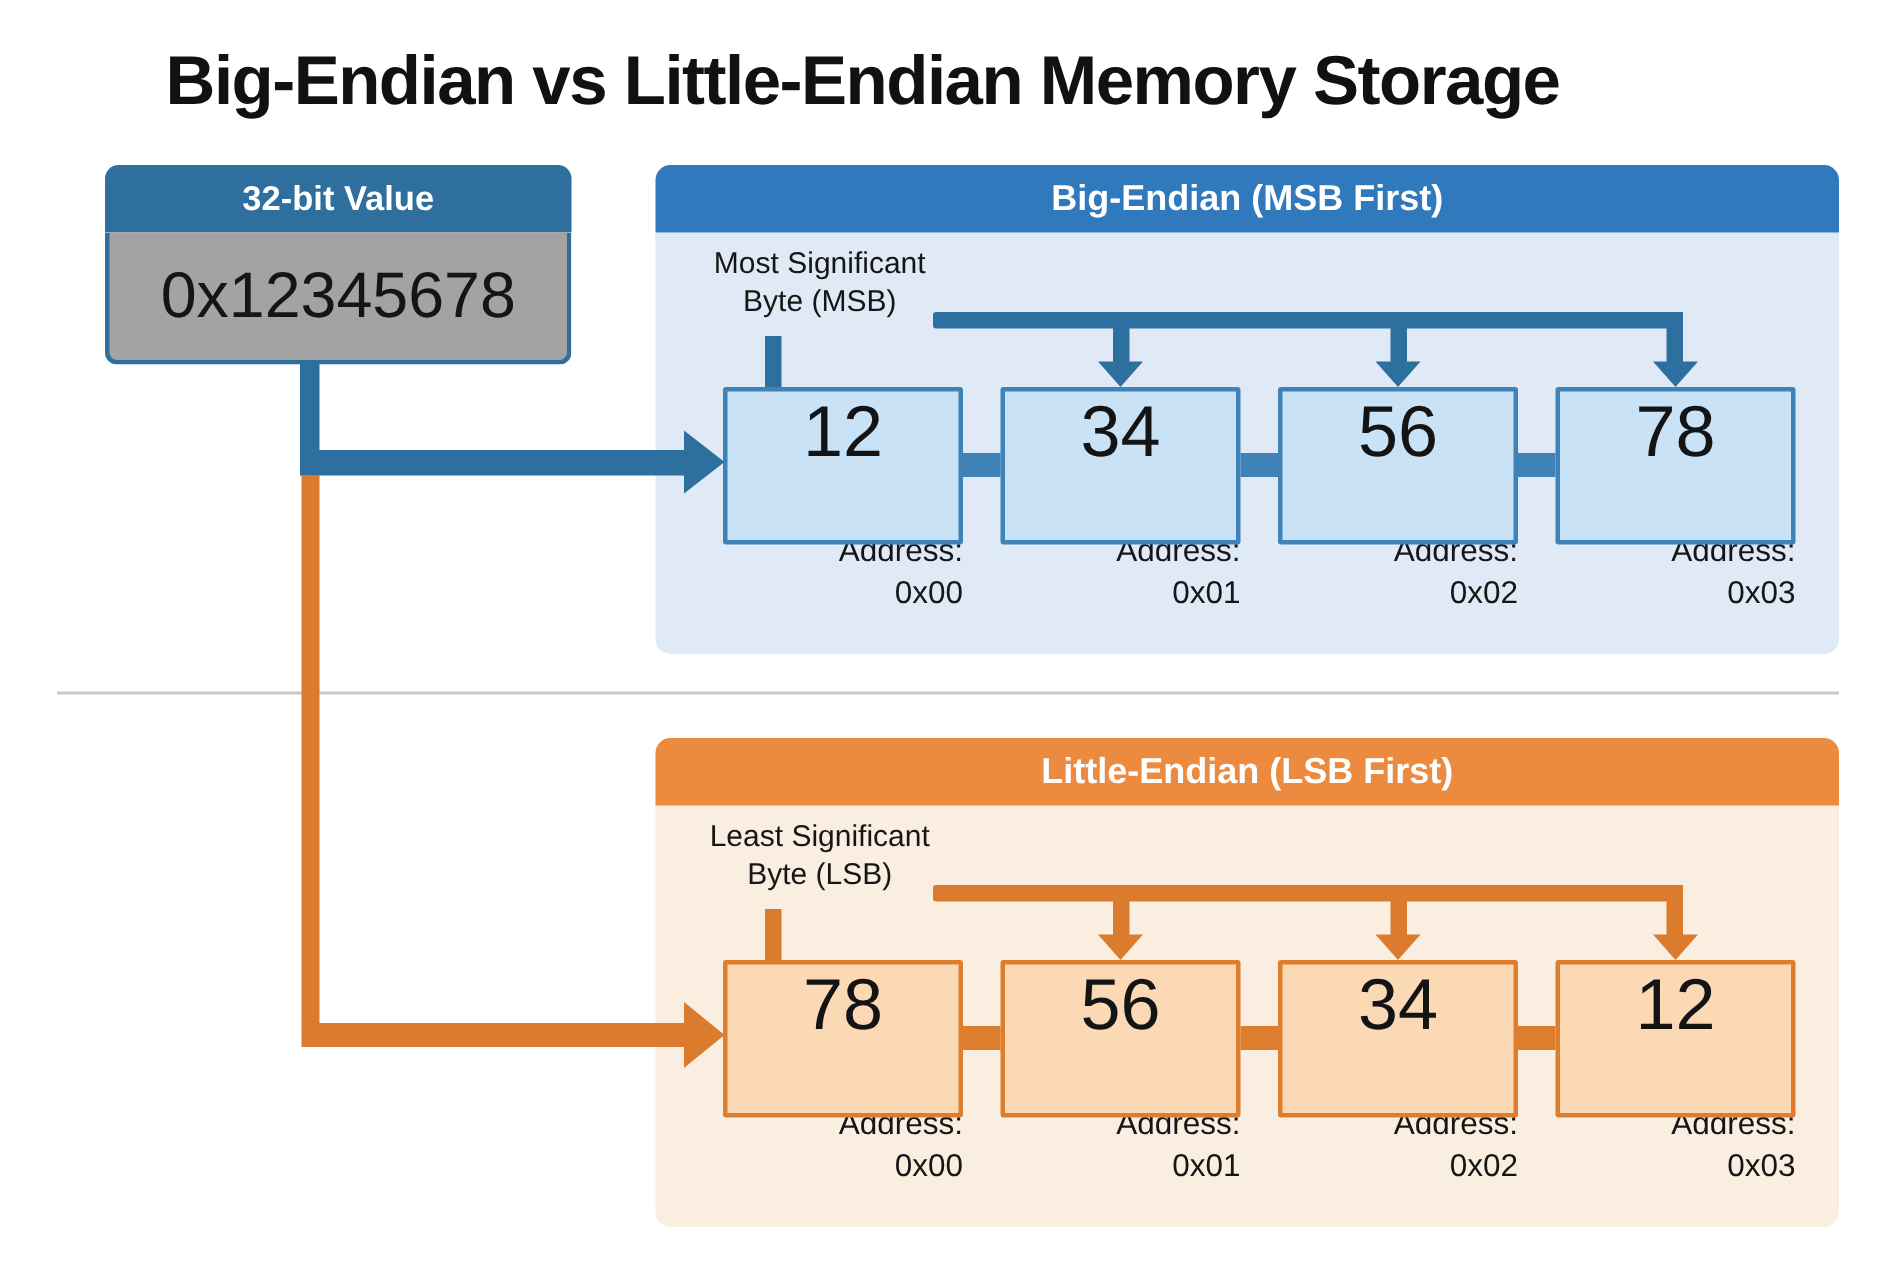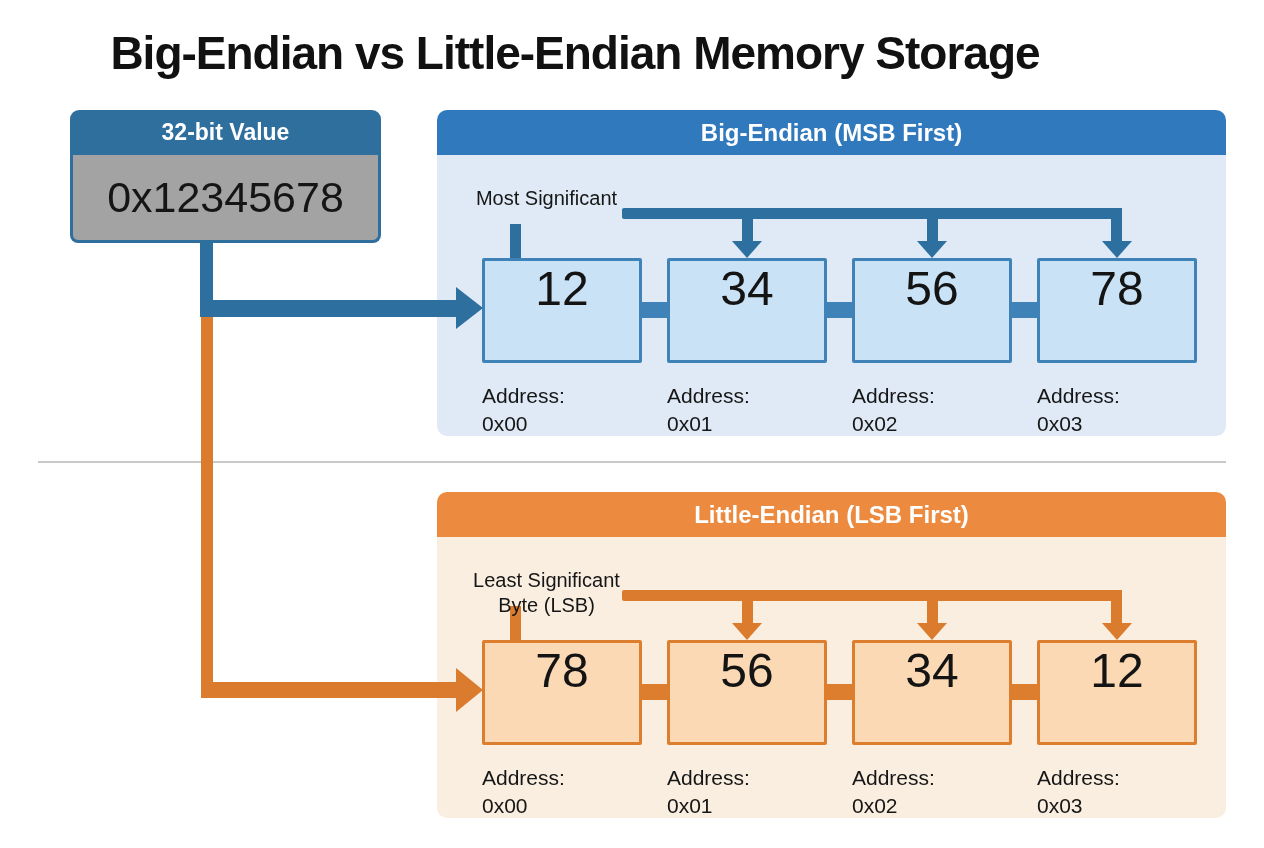--- a/index.html
+++ b/index.html
@@ -39,21 +39,21 @@
   .panel-header{
     position:absolute; top:0; left:0; width:789px; height:45px; border-radius:10px 10px 0 0;
     color:#fff; font-size:24px; font-weight:bold; text-align:center; line-height:45px; z-index:1;
   }
   .panel-body{position:absolute; top:45px; left:0; width:789px; height:281px; border-radius:0 0 10px 10px; z-index:0;}
   .be .panel-header{background:var(--panel-blue-header);}
   .be .panel-body{background:var(--panel-blue-bg);}
   .le .panel-header{background:var(--panel-orange-header);}
   .le .panel-body{background:var(--panel-orange-bg);}
 
-  .sig-label{position:absolute; left:12px; top:76px; width:195px; text-align:center;
+  .sig-label{position:absolute; left:12px; top:54px; width:195px; text-align:center;
     font-size:20px; line-height:25px; color:#161616; z-index:2;}
   .sig-line{display:block;}
 
   .dist-line{position:absolute; left:185px; top:98px; width:500px; height:11px; border-radius:2px; z-index:1;}
   .dist-stub{position:absolute; top:98px; width:11px; height:34px; z-index:1;}
   .label-stub{position:absolute; left:73px; top:114px; width:11px; height:35px; z-index:1;}
   .down-head{position:absolute; top:131px; width:0; height:0;
     border-left:15px solid transparent; border-right:15px solid transparent;
     border-top:17px solid transparent; z-index:1;}
   .be .dist-line,.be .dist-stub,.be .label-stub{background:var(--line-blue);}
@@ -70,21 +70,21 @@
   }
   .be .byte-box{background:var(--box-blue-fill); border-color:var(--box-blue-border);}
   .le .byte-box{background:var(--box-orange-fill); border-color:var(--box-orange-border);}
   .cell-1{left:45px;} .cell-2{left:230px;} .cell-3{left:415px;} .cell-4{left:600px;}
 
   .connector{position:absolute; top:192px; width:25px; height:16px; z-index:1;}
   .be .connector{background:var(--box-blue-border);}
   .le .connector{background:var(--box-orange-border);}
   .conn-1{left:205px;} .conn-2{left:390px;} .conn-3{left:575px;}
 
-  .addr{position:absolute; top:272px; width:160px; text-align:left;
+  .addr{position:absolute; top:244px; width:160px; text-align:right;
     font-size:21px; line-height:28px; color:#161616; z-index:1;}
   .addr span{display:block;}
 
   
   .flow-blue-v{left:200px; top:242px; width:13px; height:75px; background:var(--line-blue); z-index:3;}
   .flow-blue-h{left:200px; top:300px; width:256px; height:17px; background:var(--line-blue); z-index:3;}
   .flow-blue-head{left:456px; top:287px; width:0; height:0; z-index:3;
     border-top:21px solid transparent; border-bottom:21px solid transparent;
     border-left:27px solid var(--line-blue);}
   .flow-orange-v{left:201px; top:317px; width:12px; height:366px; background:var(--line-orange); z-index:3;}
@@ -113,20 +113,21 @@
 <div class="abs flow-orange-head"></div>
 
 <div class="abs divider"></div>
 
 <section class="panel be" style="top:110px">
   <div class="panel-body"></div>
   <div class="panel-header">Big-Endian (MSB First)</div>
 
   <div class="sig-label">
     <span class="sig-line">Most Significant</span>
+    <span class="sig-line">Byte (MSB)</span>
   </div>
 
   <div class="dist-line"></div>
   <div class="label-stub"></div>
   <div class="dist-stub stub-2"></div>
   <div class="dist-stub stub-3"></div>
   <div class="dist-stub stub-4"></div>
   <div class="down-head head-2"></div>
   <div class="down-head head-3"></div>
   <div class="down-head head-4"></div>

